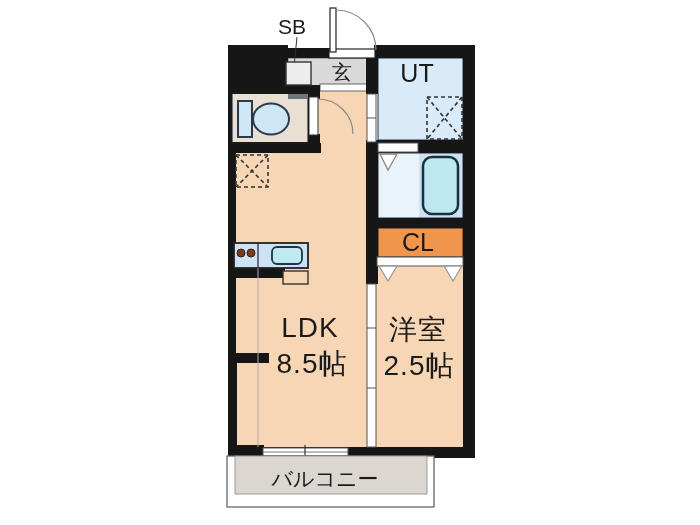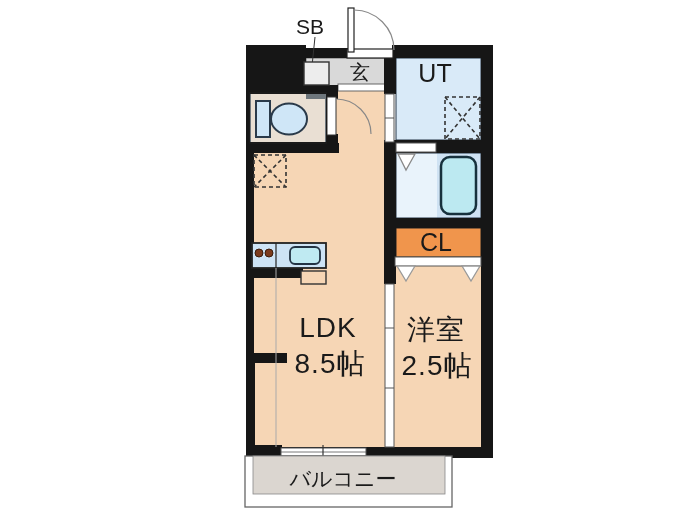--- a/index.html
+++ b/index.html
@@ -1,16 +1,16 @@
 <!DOCTYPE html>
 <html><head>
 <meta charset="utf-8">
 <style>
   html,body{margin:0;padding:0;background:#ffffff;}
-  .stage{position:relative;width:613px;height:525px;background:#ffffff;overflow:hidden;padding-left:18px;}
+  .stage{position:relative;width:613px;height:525px;background:#ffffff;overflow:hidden;}
   svg{display:block;}
   text{font-family:"Liberation Sans","DejaVu Sans",sans-serif;fill:#1a1a1a;}
   .room-label{font-size:28px;letter-spacing:1px;}
   .small-label{font-size:21px;}
   .mid-label{font-size:25px;}
 </style>
 </head>
 <body>
 
 <div class="stage">

